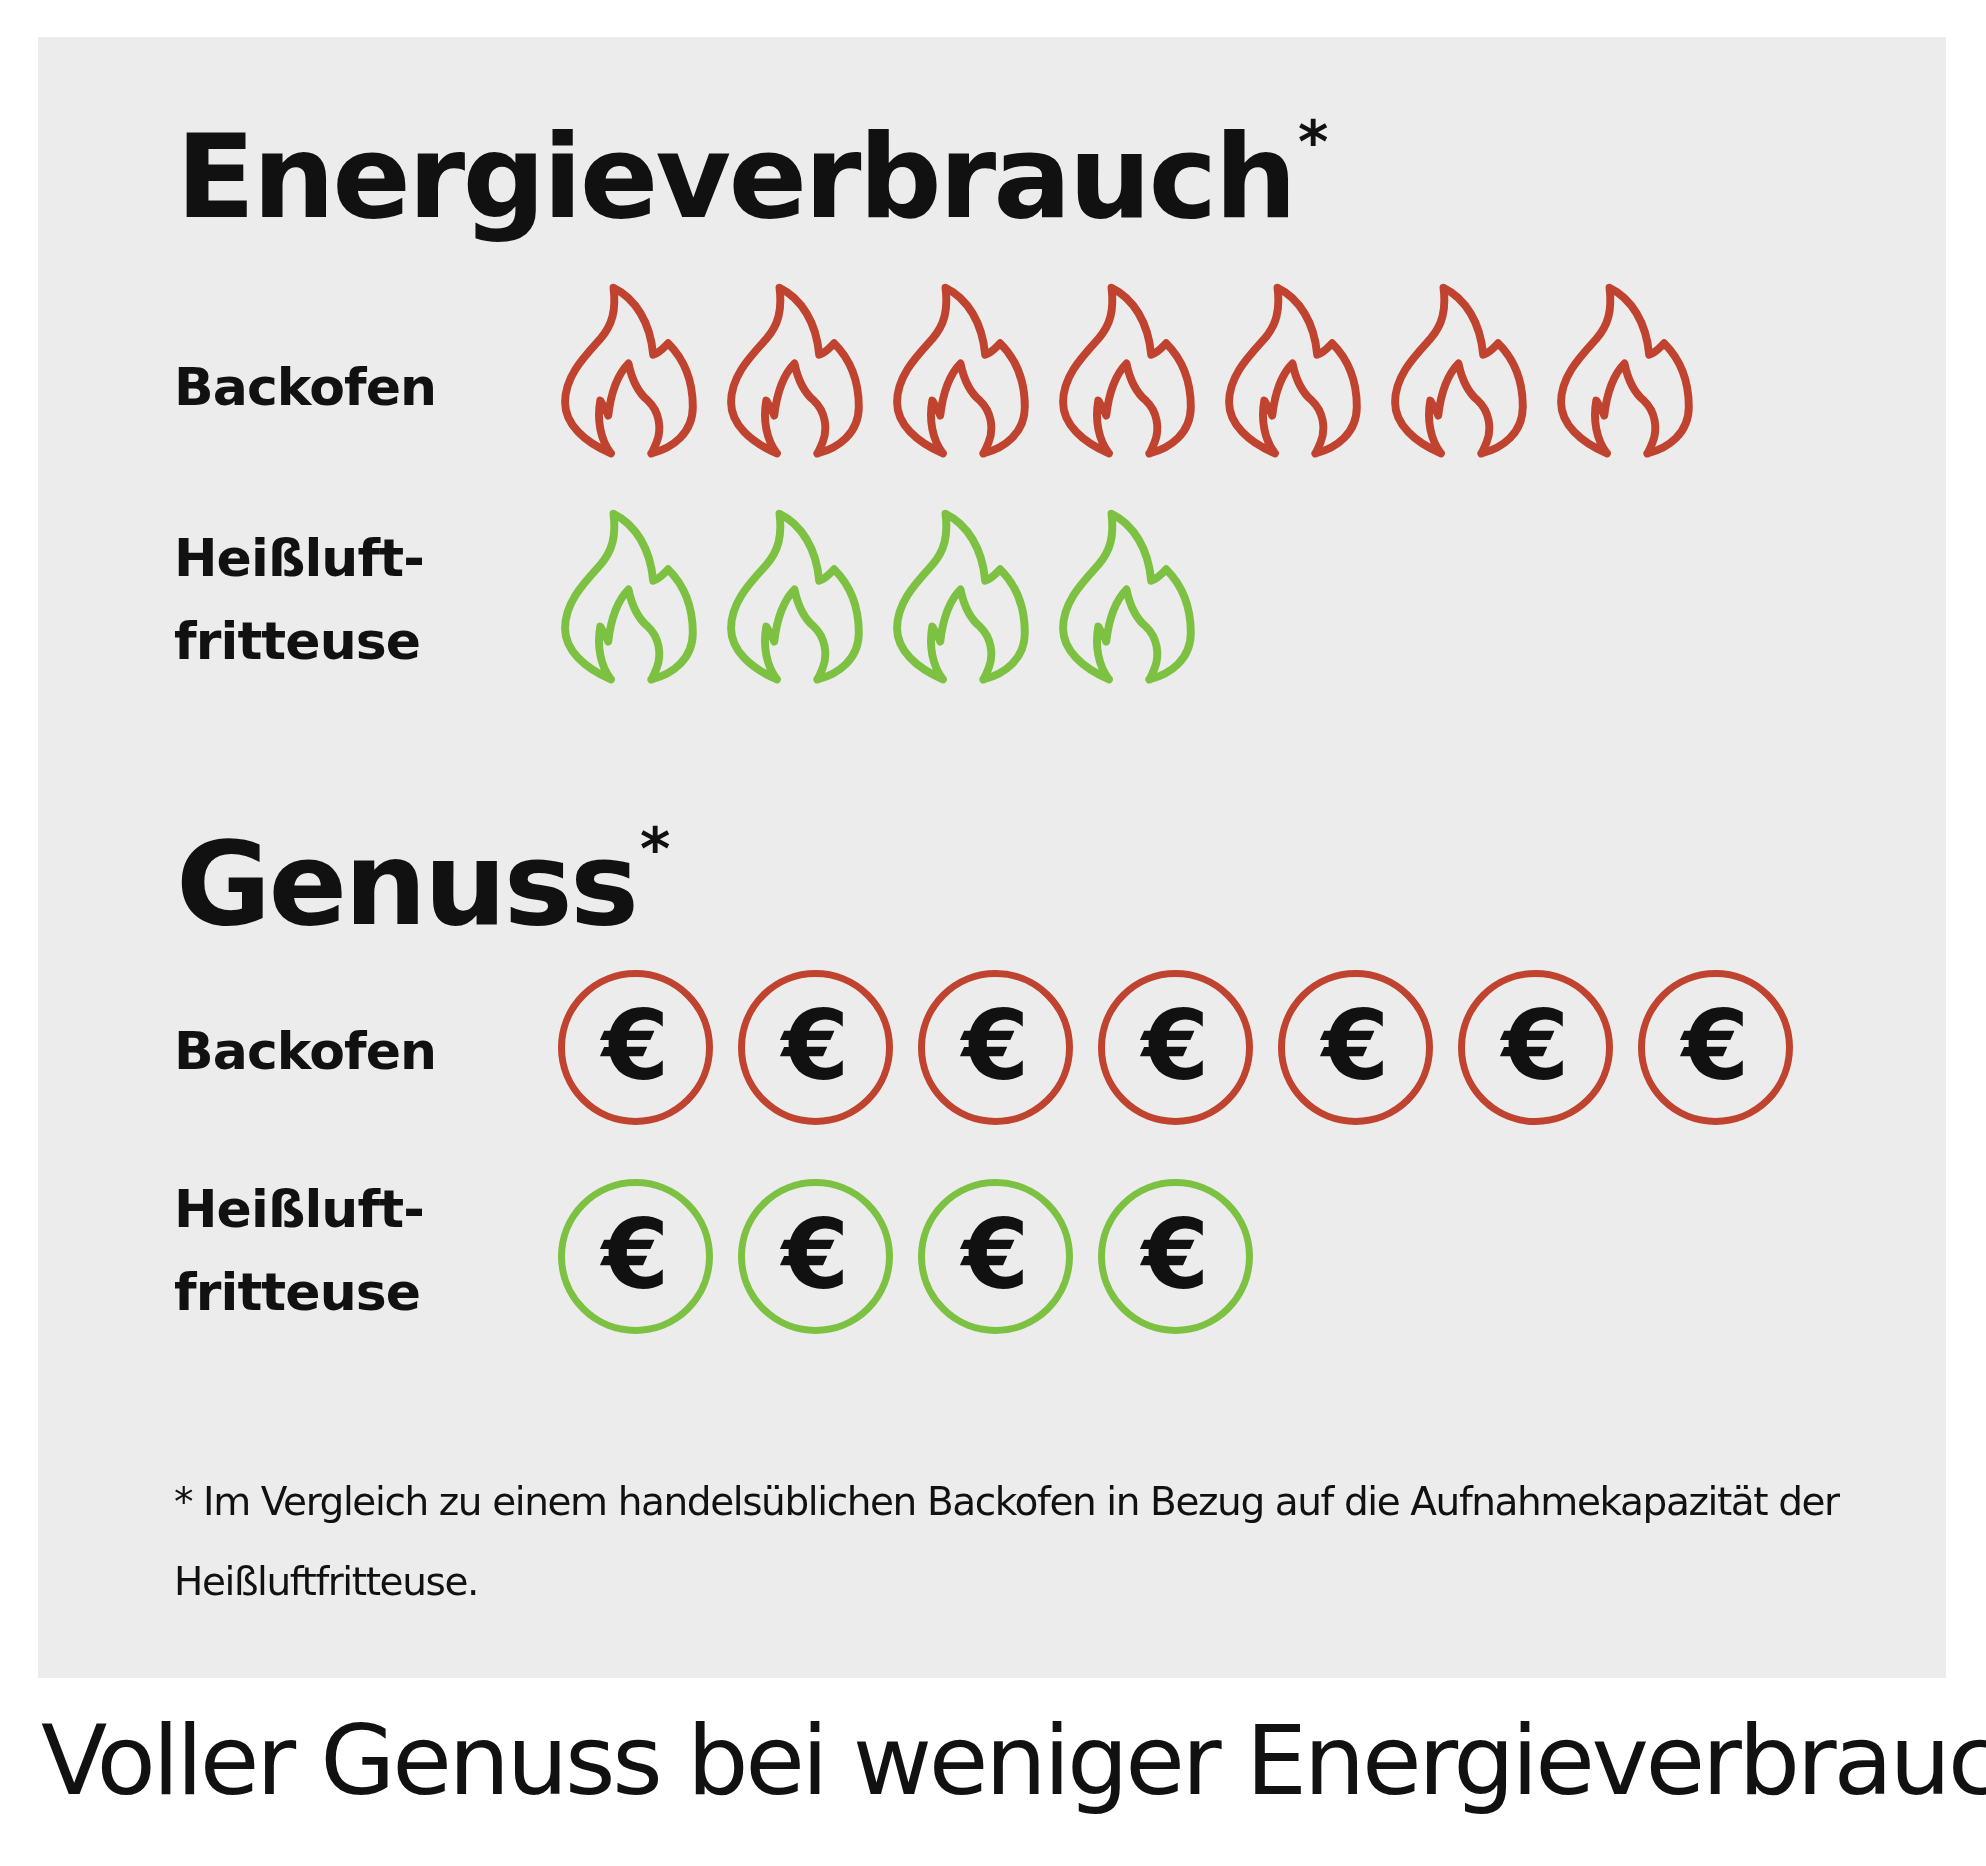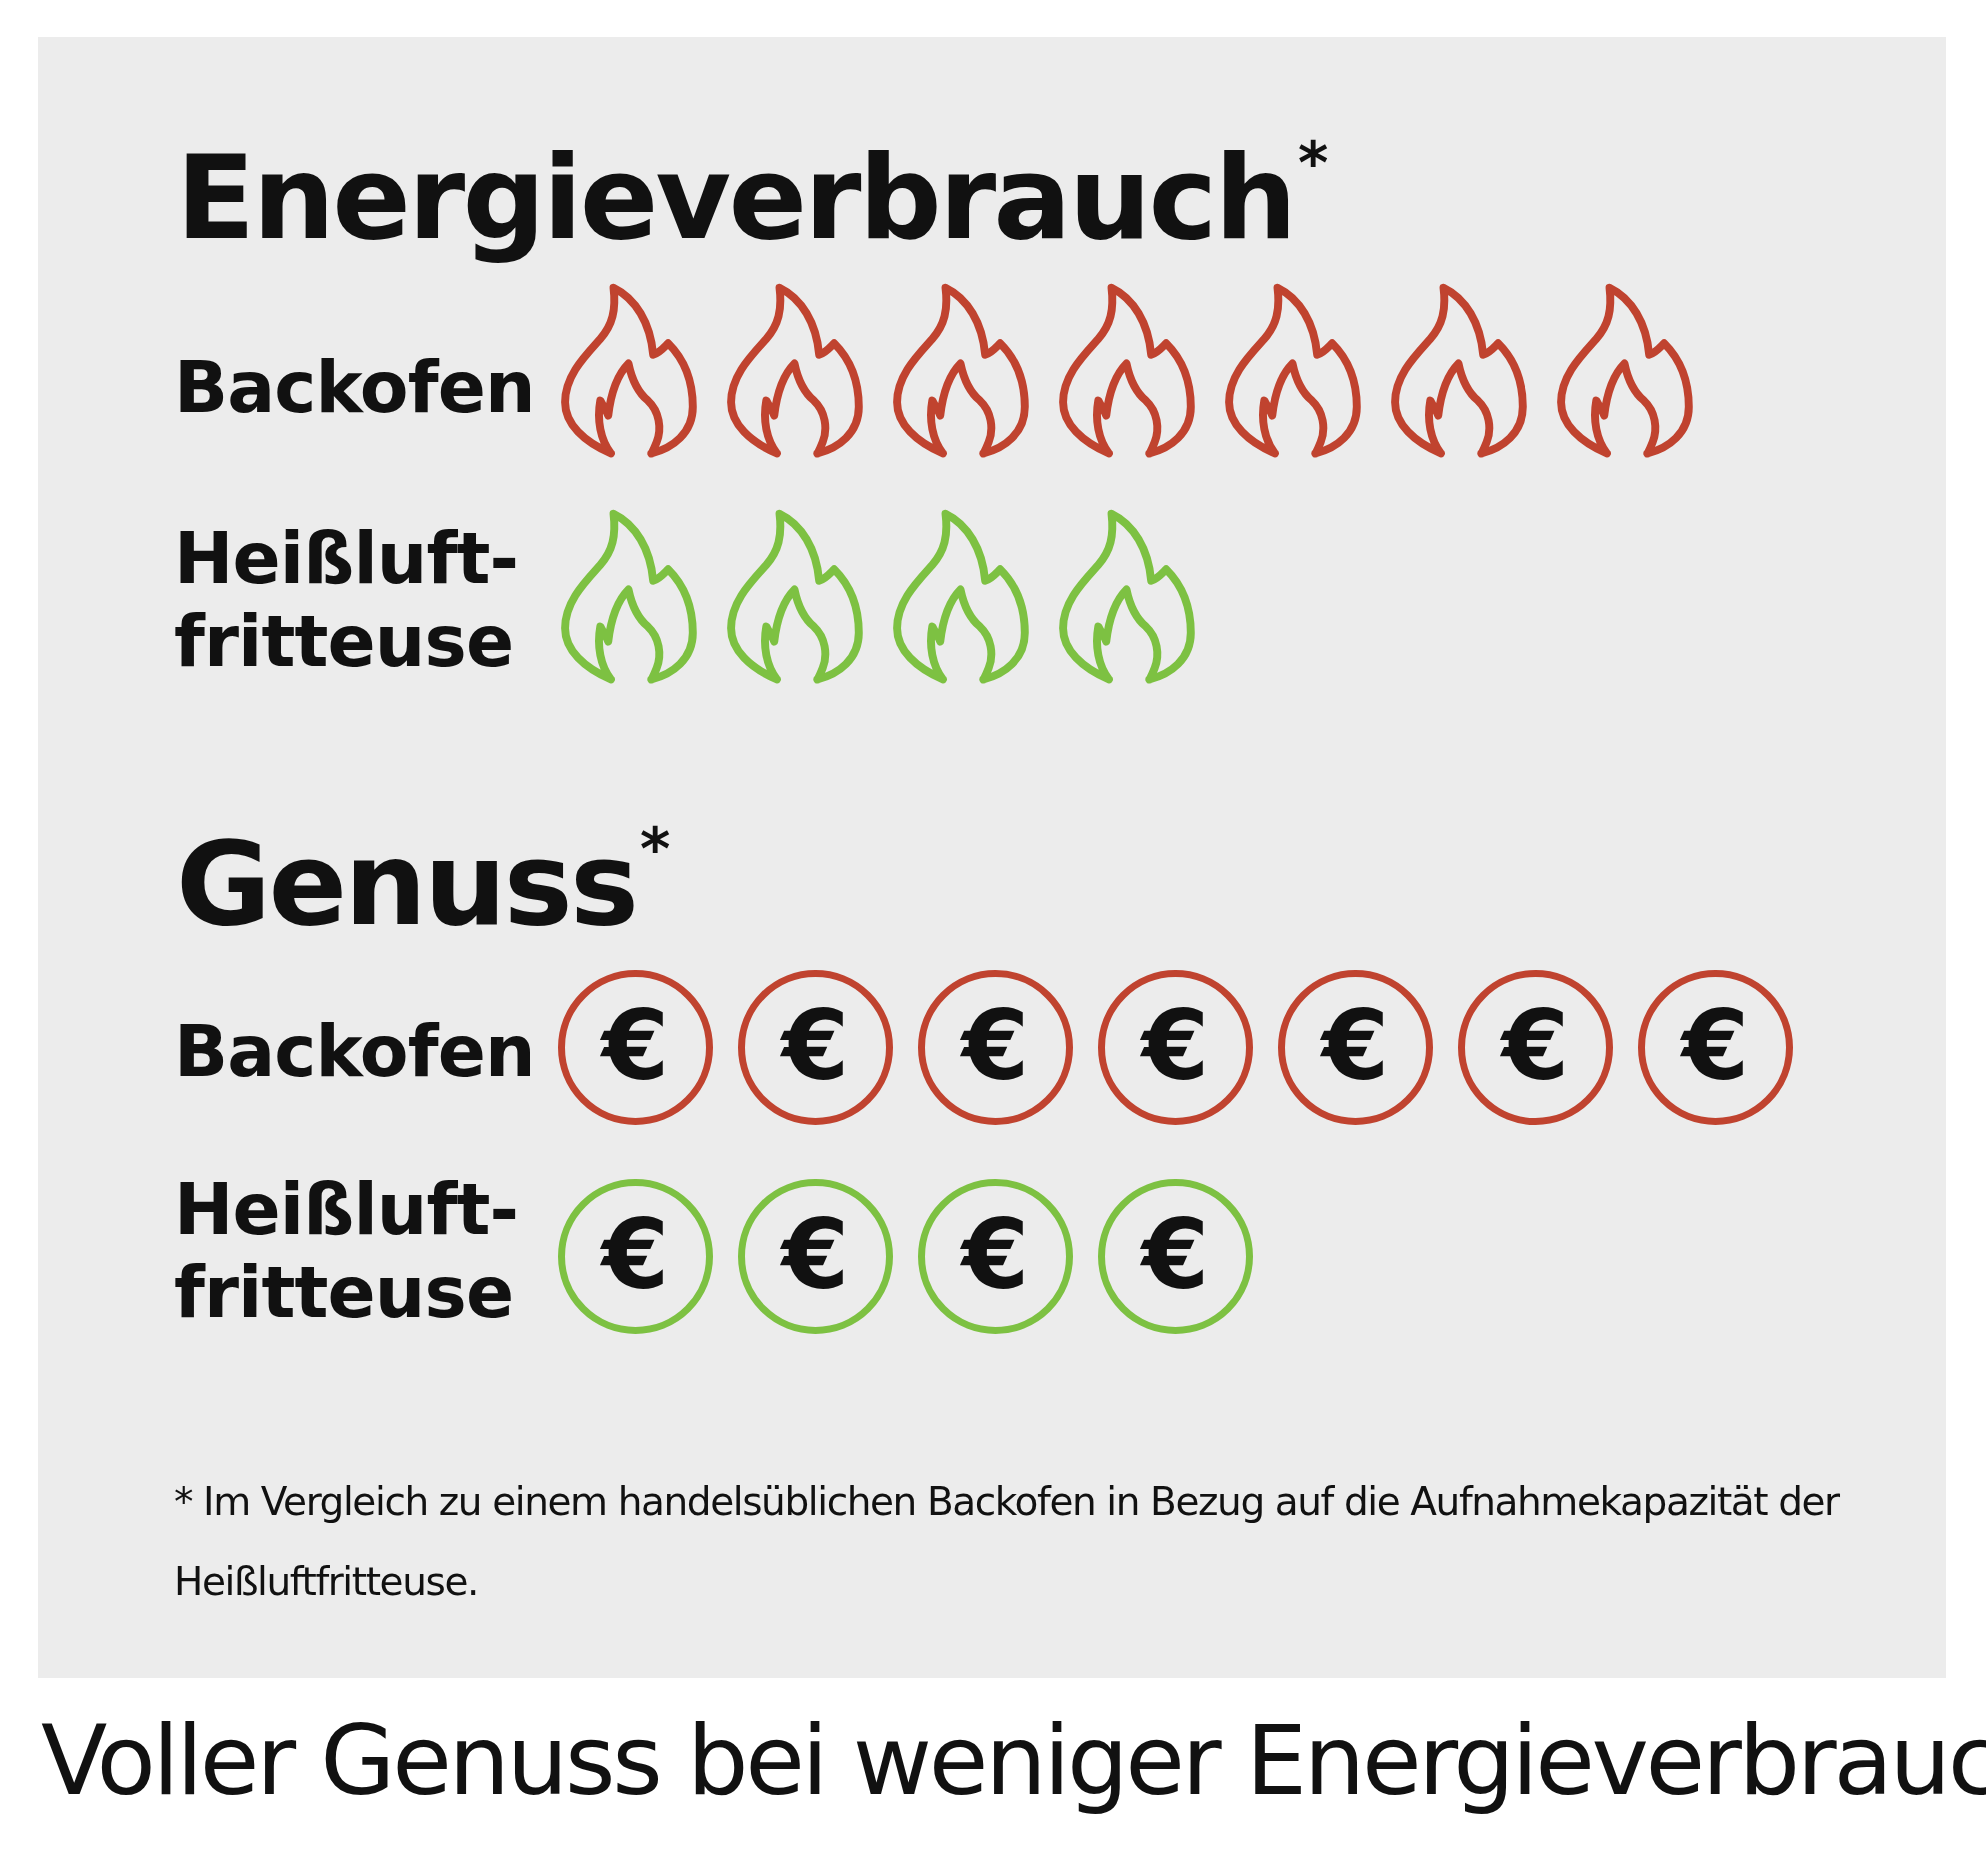--- a/index.html
+++ b/index.html
@@ -2,23 +2,23 @@
 <html style="font-size:15px"><head>
 <meta charset="utf-8">
 <style>
   html, body { margin: 0; padding: 0; background: #ffffff; }
   body { width: 1986px; height: 1866px; position: relative; overflow: hidden;
          font-family: "DejaVu Sans", "Liberation Sans", sans-serif; color: #111111; }
   .panel { position: absolute; left: 38px; top: 37px; width: 1908px; height: 1641px; background: #ececec; }
   .section-title { position: absolute; left: 138px; margin: 0; font-weight: bold;
                    letter-spacing: -2.8px; white-space: nowrap; line-height: 1; }
   .section-title .star { font-size: 0.5em; vertical-align: 0.95em; margin-left: 3.7px; letter-spacing: 0; }
-  .title-energy { top: 97px; font-size: 116px; }
+  .title-energy { top: 76px; font-size: 116px; }
   .title-costs  { top: 783px; font-size: 116px; }
-  .row-label { position: absolute; left: 136px; margin: 0; font-weight: bold; font-size: 71px;
+  .row-label { position: absolute; left: 136px; margin: 0; font-weight: bold; font-size: 52px;
                line-height: 83px; white-space: nowrap; letter-spacing: -0.9px; }
   .icons { position: absolute; left: 520px; display: flex; gap: 25px; }
   .flame { width: 141px; height: 185px; display: block; }
   .coin { width: 141px; height: 141px; border-radius: 50%; border: 7.5px solid; box-sizing: content-box;
           display: flex; align-items: center; justify-content: center; }
   .coin span { font-weight: bold; font-size: 97px; line-height: 1; color: #111111; margin-top: -3.7px; }
   .footnote { position: absolute; left: 136px; top: 1425px; margin: 0; font-size: 39px; line-height: 80px;
               width: 1686px; letter-spacing: -1.4px; }
   .caption { position: absolute; left: 41px; top: 1703px; margin: 0; font-size: 97px; line-height: 1.2;
              white-space: nowrap; letter-spacing: -3.3px; }

